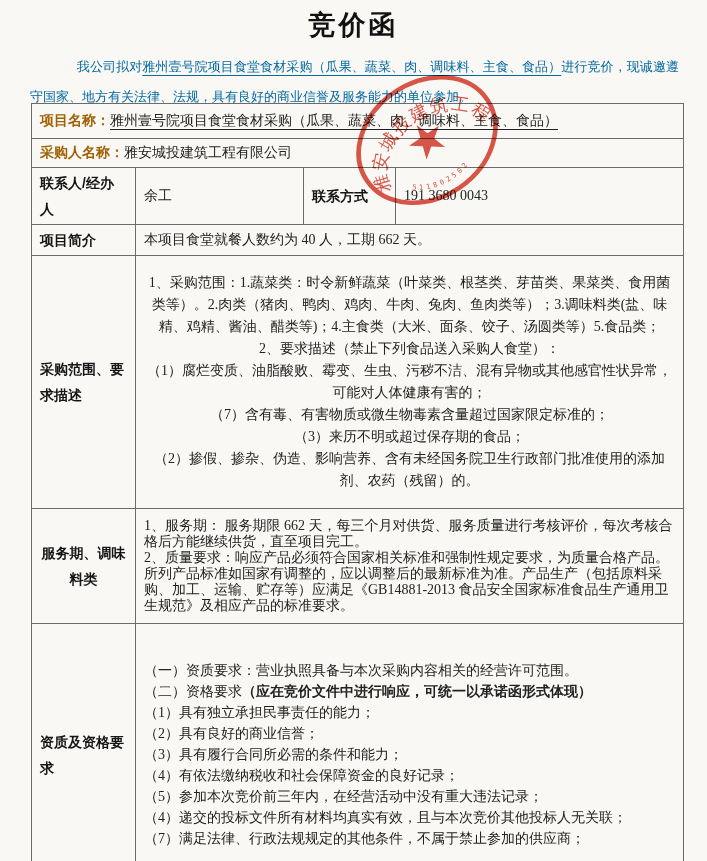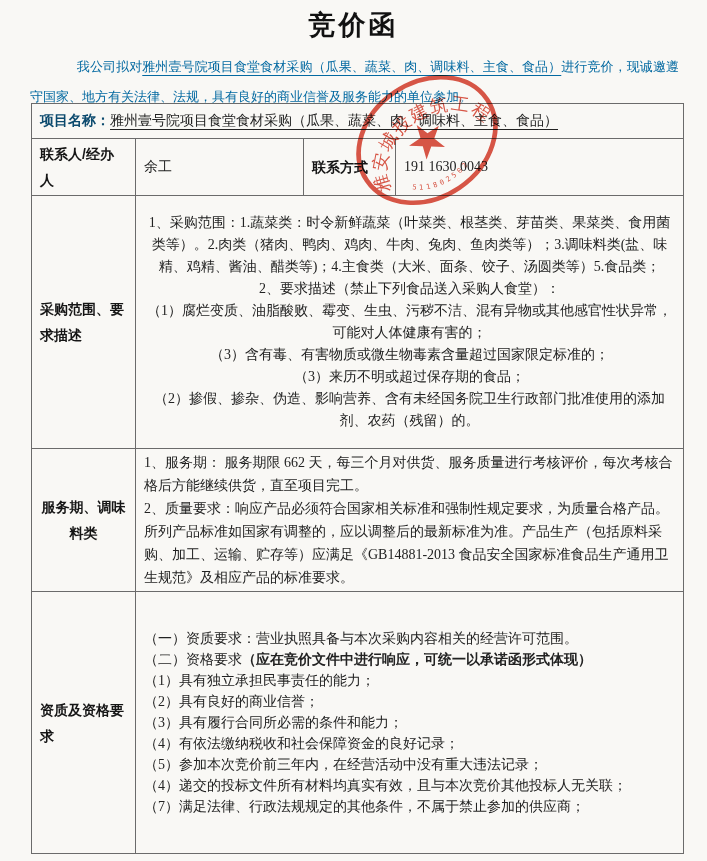--- a/index.html
+++ b/index.html
@@ -26,26 +26,26 @@
   }
   .doc-table td{
     border:1px solid #6b6b6b; padding:2px 8px; vertical-align:middle;
     overflow:hidden;
   }
   .lbl{
     font-family:"Liberation Sans", sans-serif; font-weight:bold;
     color:#161616; line-height:26px; padding:4px 5px 4px 6px;
   }
   .inline-lbl{
-    font-family:"Liberation Sans", sans-serif; font-weight:bold; color:#0c4a6e;
+    font-family:"Liberation Sans", sans-serif; font-weight:bold; color:#a16207;
   }
   .u-val{ text-decoration:underline; text-underline-offset:4px; }
   td.ct p{ margin:0; }
   .scope p{ margin:4px 0; line-height:22px;text-align:center; }
-  .service p{ margin:5px 0; line-height:23px; }
+  .service p{ margin:5px 0; line-height:16px; }
   .qual p{ margin:9px 0; line-height:21px; }
   .seg-bold{ font-weight:bold; font-family:"Liberation Sans", sans-serif;margin-top:45px; }
   
   .stamp{
     position:absolute; left:349px; top:76px; width:156px; height:128px;
     transform:rotate(-34deg); mix-blend-mode:multiply; opacity:.88;
     pointer-events:none;
   }
   .stamp svg{ width:100%; height:100%; }
 </style>
@@ -62,33 +62,40 @@
     <colgroup>
       <col style="width:104px">
         <col style="width:168px">
         <col style="width:92px">
         <col style="width:288px">
     </colgroup>
     <tbody>
       <tr style="height:35px">
         <td colspan="4"><span class="inline-lbl">项目名称：</span><span class="u-val">雅州壹号院项目食堂食材采购（瓜果、蔬菜、肉、调味料、主食、食品）</span></td>
       </tr>
+      <tr style="height:29px">
+        <td colspan="4"><span class="inline-lbl">采购人名称：</span><span>雅安城投建筑工程有限公司</span></td>
+      </tr>
       <tr style="height:30px">
         <td class="lbl">联系人/经办人</td>
         <td class="ct">余工</td>
         <td class="lbl">联系方式</td>
-        <td class="ct">191 1630 0043</td>
+        <td class="ct">191 3680 0043</td>
+      </tr>
+      <tr style="height:31px">
+        <td class="lbl">项目简介</td>
+        <td class="ct" colspan="3">本项目食堂就餐人数约为 40 人，工期 662 天。</td>
       </tr>
       <tr style="height:253px">
         <td class="lbl">采购范围、要求描述</td>
         <td class="ct scope" colspan="3">
             <p>1、采购范围：1.蔬菜类：时令新鲜蔬菜（叶菜类、根茎类、芽苗类、果菜类、食用菌类等）。2.肉类（猪肉、鸭肉、鸡肉、牛肉、兔肉、鱼肉类等）；3.调味料类(盐、味精、鸡精、酱油、醋类等)；4.主食类（大米、面条、饺子、汤圆类等）5.食品类；</p>
             <p>2、要求描述（禁止下列食品送入采购人食堂）：</p>
             <p>（1）腐烂变质、油脂酸败、霉变、生虫、污秽不洁、混有异物或其他感官性状异常，可能对人体健康有害的；</p>
-            <p>（3）含有毒、有害物质或微生物毒素含量超过国家限定标准的；</p>
+            <p>（7）含有毒、有害物质或微生物毒素含量超过国家限定标准的；</p>
             <p>（3）来历不明或超过保存期的食品；</p>
             <p>（2）掺假、掺杂、伪造、影响营养、含有未经国务院卫生行政部门批准使用的添加剂、农药（残留）的。</p>
           </td>
       </tr>
       <tr style="height:115px">
         <td class="lbl" style="text-align:center">服务期、调味料类</td>
         <td class="ct service" colspan="3">
             <p>1、服务期： 服务期限 662 天，每三个月对供货、服务质量进行考核评价，每次考核合格后方能继续供货，直至项目完工。</p>
             <p>2、质量要求：响应产品必须符合国家相关标准和强制性规定要求，为质量合格产品。所列产品标准如国家有调整的，应以调整后的最新标准为准。产品生产（包括原料采购、加工、运输、贮存等）应满足《GB14881-2013 食品安全国家标准食品生产通用卫生规范》及相应产品的标准要求。</p>
           </td>

